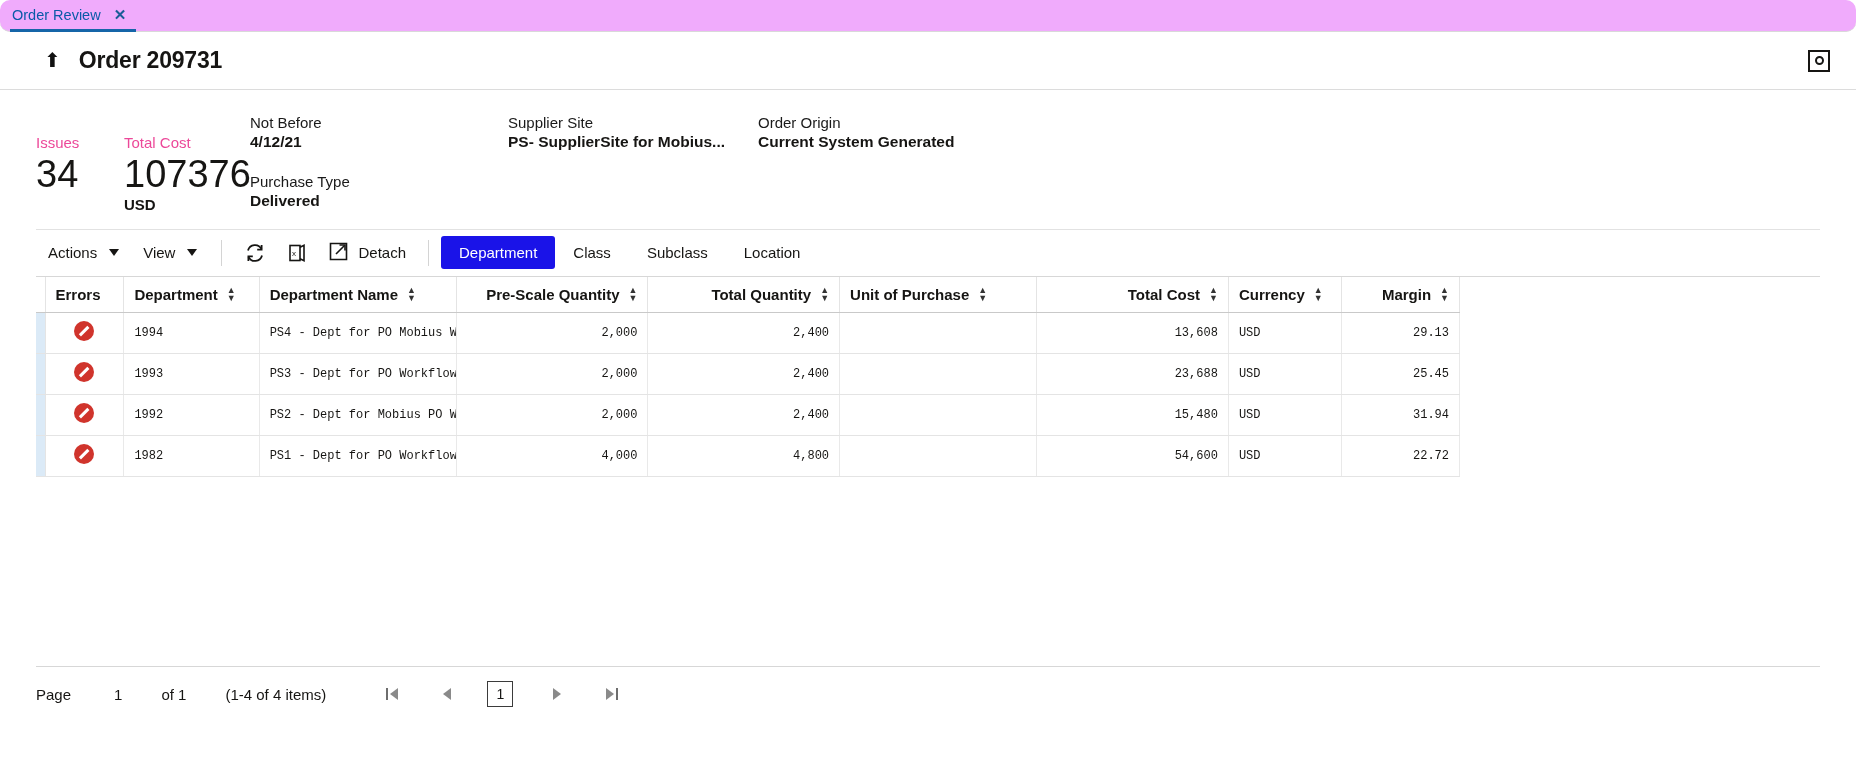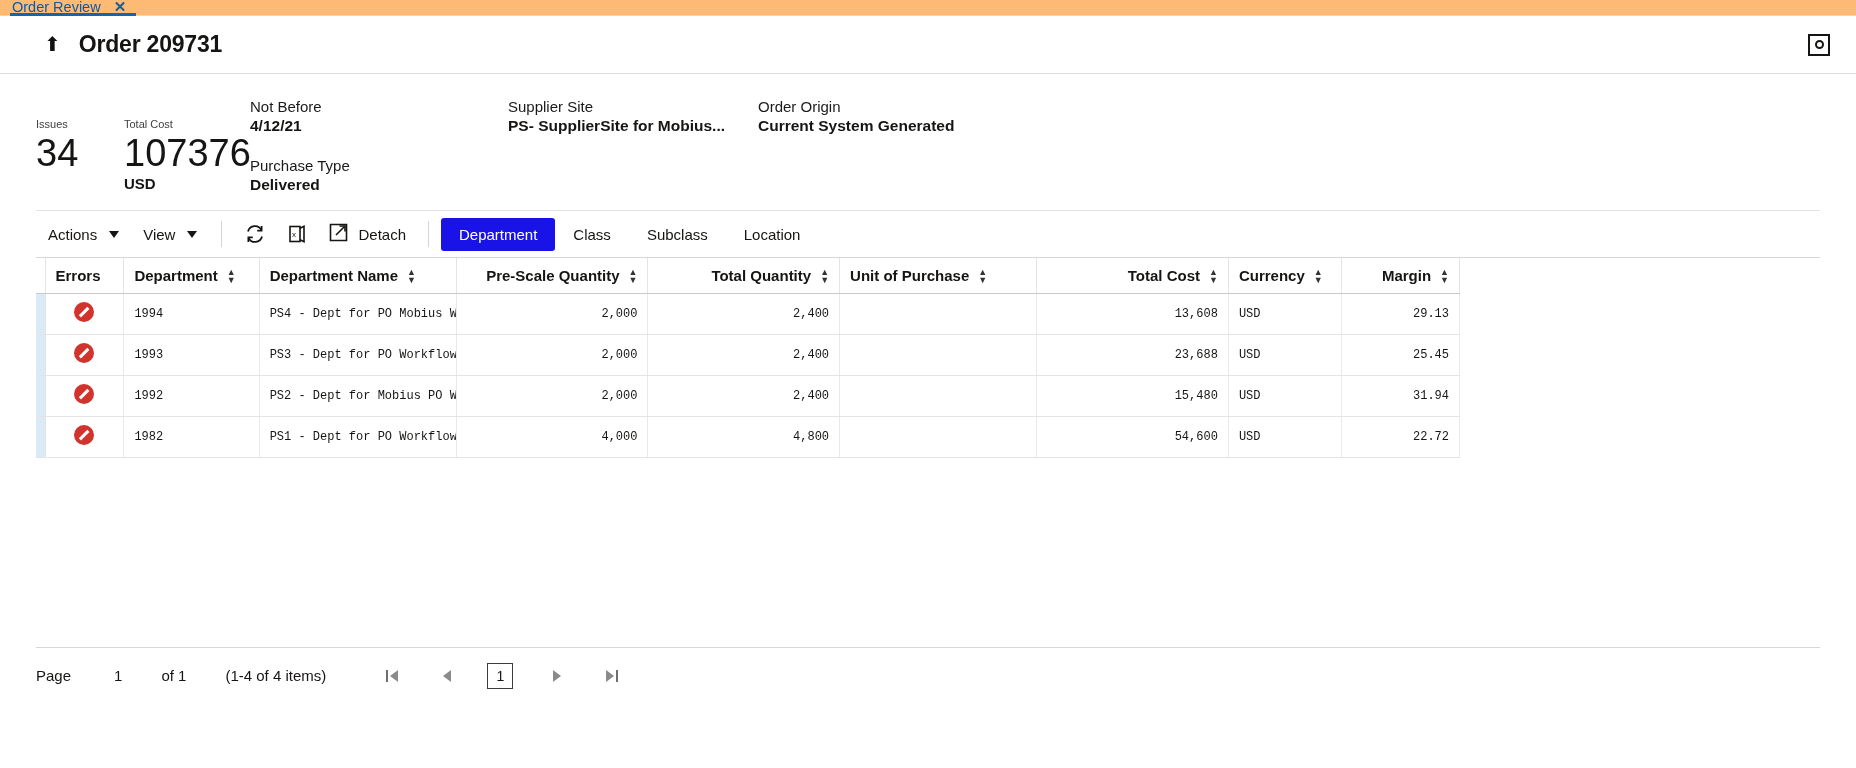--- a/index.html
+++ b/index.html
@@ -7,26 +7,27 @@
     margin: 0; padding: 0;
     width: 1856px; height: 768px;
     background: #ffffff;
     font-family: "Liberation Sans", sans-serif;
     color: #161513;
     overflow: hidden;
   }
 
   
   .tabstrip {
-    height: 16px;
+    height: 32px;
     border-bottom: 1px solid #d9d9d9;
     display: flex;
     align-items: stretch;
     padding-left: 10px;
-    background: #fdba74;
+    background: #f0abfc;
+    border-radius: 10px;
   }
   .tab {
     display: flex; align-items: center; gap: 13px;
     padding: 0 10px 0 2px;
     font-size: 14.5px;
     color: #0a5aa8;
     border-bottom: 3px solid #1565a8;
     margin-bottom: -1px;
     cursor: pointer;
   }
@@ -65,21 +66,21 @@
   }
 
   
   .summary {
     padding: 22px 0 10px 0;
     margin: 0 36px;
     display: flex;
     align-items: flex-start;
   }
   .sum-kpi { margin-right: 10px; }
-  .kpi-label { font-size: 11px; color: #404040; }
+  .kpi-label { font-size: 15px; color: #ec4899; }
   .kpi-value { font-size: 38px; font-weight: normal; line-height: 1.15; margin-top: 2px; }
   .kpi-unit { font-size: 15px; font-weight: bold; margin-top: -1px; }
   .kpi-issues { width: 78px; padding-top: 22px; }
   .kpi-cost { width: 116px; padding-top: 22px; }
 
   .fieldgrid {
     display: grid;
     grid-template-columns: 258px 250px 250px;
     row-gap: 22px;
     padding-top: 2px;
@@ -139,21 +140,21 @@
   }
   table { border-collapse: collapse; width: 1424px; table-layout: fixed; }
   thead th {
     font-size: 15px; font-weight: bold;
     padding: 9px 10px;
     border-bottom: 1px solid #c9c9c9;
     border-right: 1px solid #e4e4e4;
     white-space: nowrap;
     background: #fff;
   }
-  thead th .hd { display: flex; align-items: flex-end; gap: 9px; }
+  thead th .hd { display: flex; align-items: flex-start; gap: 9px; }
   thead th.num .hd { justify-content: flex-end; }
   .sorticon { display: inline-flex; flex-direction: column; line-height: 0; }
   .sorticon span { font-size: 9px; line-height: 8px; color: #333; }
   tbody td {
     font-size: 12px;
     padding: 8px 10px;
     border-bottom: 1px solid #e4e4e4;
     border-right: 1px solid #e9e9e9;
     overflow: hidden; white-space: nowrap;
     height: 32px;

